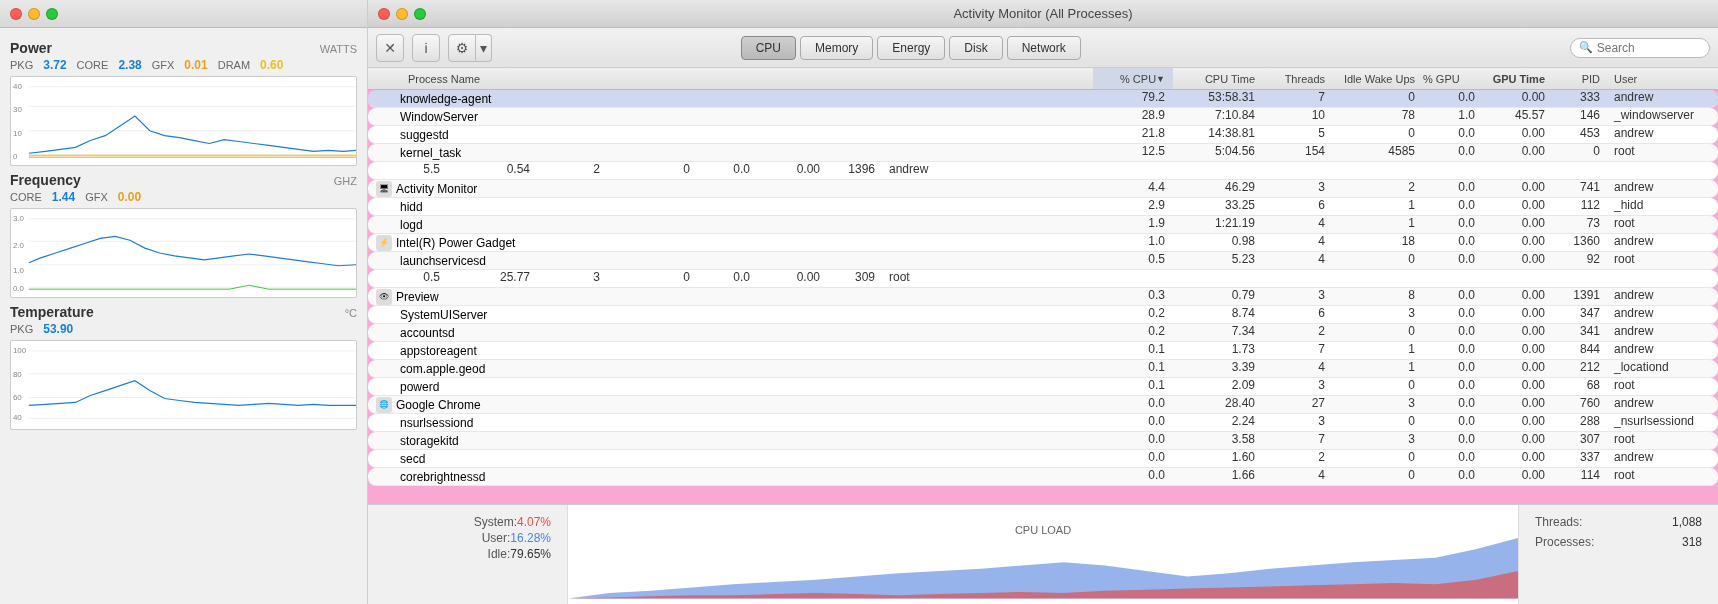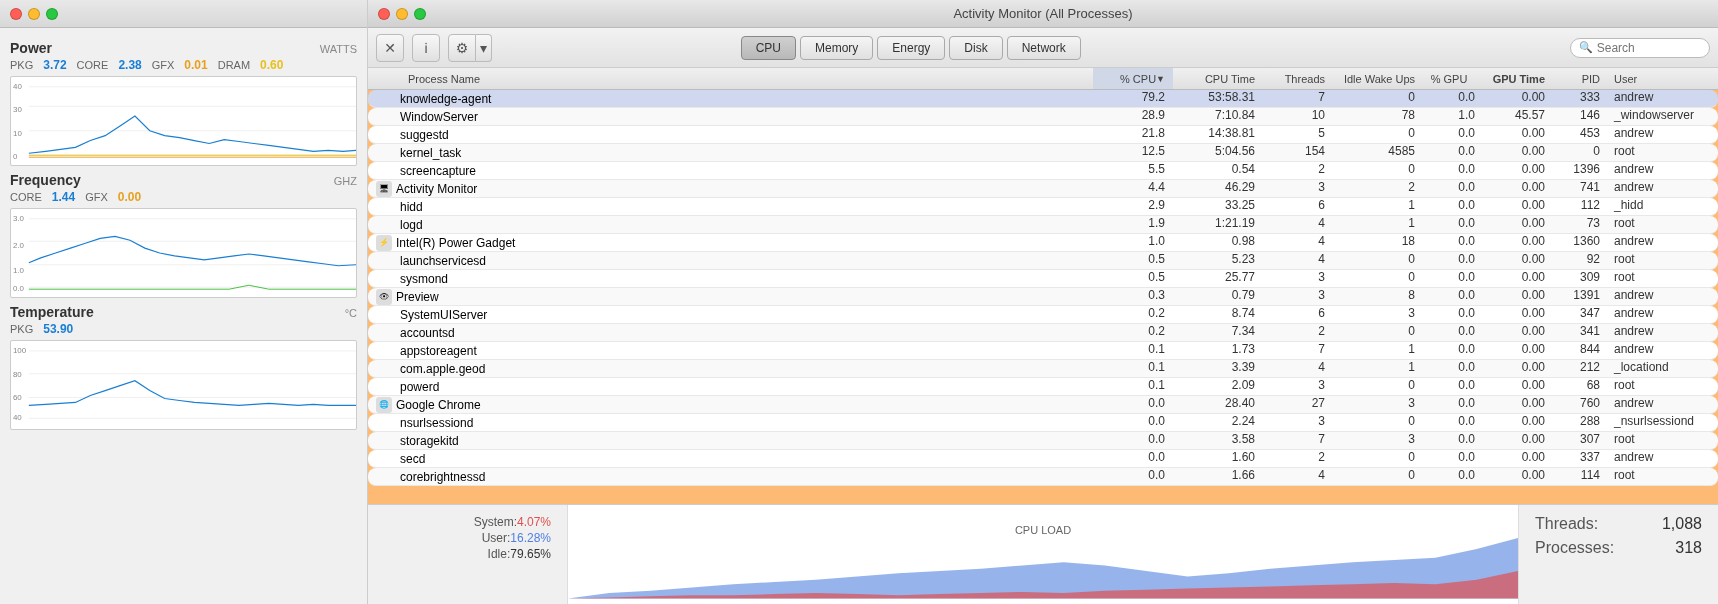--- a/index.html
+++ b/index.html
@@ -66,21 +66,21 @@
       border-radius: 2px;
       height: 90px;
       margin-bottom: 4px;
       position: relative;
       overflow: hidden;
     }
 
     
     #activity-monitor {
       flex: 1;
-      background: #fdba74;
+      background: #f9a8d4;
       display: flex;
       flex-direction: column;
       overflow: hidden;
     }
 
     .am-titlebar {
       background: linear-gradient(to bottom, #e8e8e8, #d0d0d0);
       border-bottom: 1px solid #bbb;
       padding: 0 10px;
       display: flex;
@@ -165,21 +165,21 @@
       font-size: 11px;
       color: #444;
       font-weight: 500;
       flex-shrink: 0;
     }
     .col-process { flex: 1; padding-left: 40px; cursor: pointer; }
     .col-cpu { width: 80px; text-align: right; padding-right: 8px; cursor: pointer; background: #d0d8e8; height: 100%; display: flex; align-items: center; justify-content: flex-end; }
     .col-cputime { width: 90px; text-align: right; padding-right: 8px; cursor: pointer; }
     .col-threads { width: 70px; text-align: right; padding-right: 8px; cursor: pointer; }
     .col-idlewake { width: 90px; text-align: right; padding-right: 8px; cursor: pointer; }
-    .col-gpu { width: 60px; text-align: center; padding-right: 8px; cursor: pointer; }
+    .col-gpu { width: 60px; text-align: left; padding-right: 8px; cursor: pointer; }
     .col-gputime { width: 70px; text-align: right; padding-right: 8px; cursor: pointer; font-weight: bold; }
     .col-pid { width: 55px; text-align: right; padding-right: 8px; cursor: pointer; }
     .col-user { width: 110px; padding-left: 6px; cursor: pointer; }
 
     .am-table-body { overflow-y: auto; flex: 1; }
 
     .table-row {
       display: flex;
       height: 18px;
       border-bottom: 1px solid #e8e8e8;
@@ -245,21 +245,21 @@
     }
 
     .bottom-info {
       width: 200px;
       padding: 10px 16px;
       display: flex;
       flex-direction: column;
       gap: 6px;
       border-left: 1px solid #ddd;
     }
-    .info-row { display: flex; justify-content: space-between; font-size: 16px; }
+    .info-row { display: flex; justify-content: space-between; font-size: 12px; }
     .info-label { color: #555; }
     .info-value { color: #333; font-weight: 500; }
 
     .col-header-arrow { font-size: 9px; }
   </style>
 </head>
 <body>
 
 <div id="power-gadget">
   <div class="gadget-titlebar">
@@ -463,24 +463,20 @@
     <div class="cell-cpu">12.5</div>
     <div class="cell-cputime">5:04.56</div>
     <div class="cell-threads">154</div>
     <div class="cell-idlewake">4585</div>
     <div class="cell-gpu">0.0</div>
     <div class="cell-gputime">0.00</div>
     <div class="cell-pid">0</div>
     <div class="cell-user">root</div>
   </div>
         <div class="table-row">
-    <div class="cell-process">
-      <span style="width:20px;display:inline-block;"></span>
-      <span>screencapture</span>
-    </div>
     <div class="cell-cpu">5.5</div>
     <div class="cell-cputime">0.54</div>
     <div class="cell-threads">2</div>
     <div class="cell-idlewake">0</div>
     <div class="cell-gpu">0.0</div>
     <div class="cell-gputime">0.00</div>
     <div class="cell-pid">1396</div>
     <div class="cell-user">andrew</div>
   </div>
         <div class="table-row">
@@ -547,24 +543,20 @@
     <div class="cell-cpu">0.5</div>
     <div class="cell-cputime">5.23</div>
     <div class="cell-threads">4</div>
     <div class="cell-idlewake">0</div>
     <div class="cell-gpu">0.0</div>
     <div class="cell-gputime">0.00</div>
     <div class="cell-pid">92</div>
     <div class="cell-user">root</div>
   </div>
         <div class="table-row">
-    <div class="cell-process">
-      <span style="width:20px;display:inline-block;"></span>
-      <span>sysmond</span>
-    </div>
     <div class="cell-cpu">0.5</div>
     <div class="cell-cputime">25.77</div>
     <div class="cell-threads">3</div>
     <div class="cell-idlewake">0</div>
     <div class="cell-gpu">0.0</div>
     <div class="cell-gputime">0.00</div>
     <div class="cell-pid">309</div>
     <div class="cell-user">root</div>
   </div>
         <div class="table-row">

